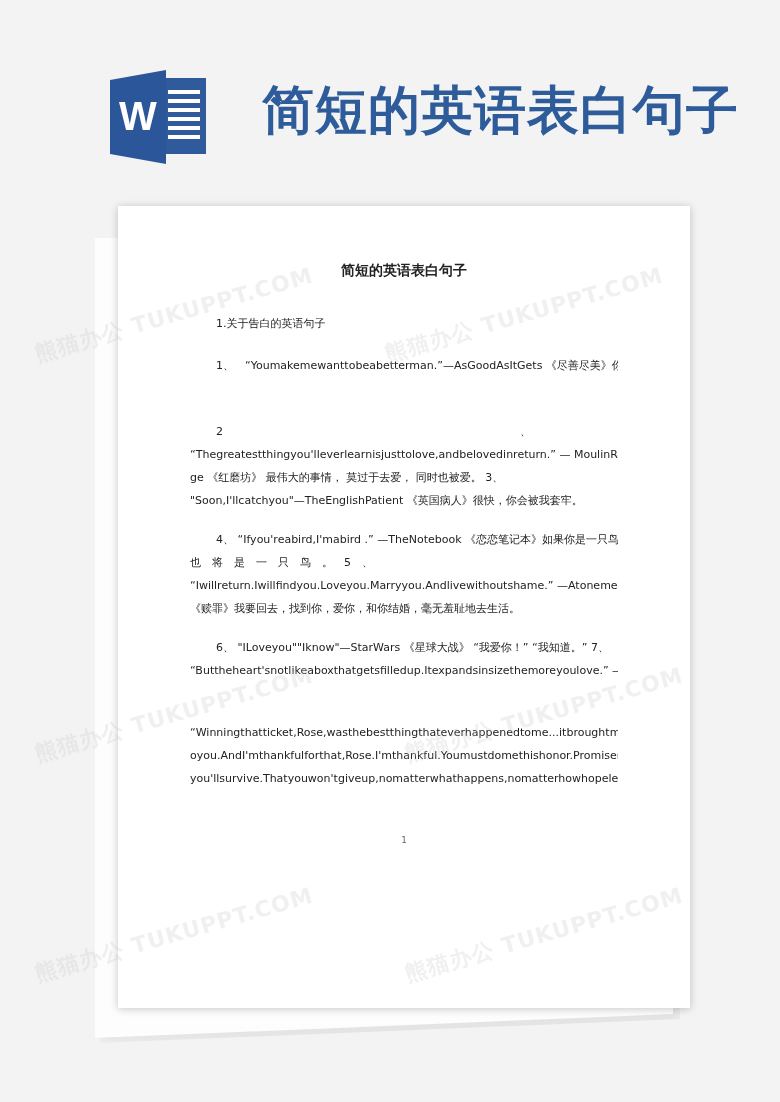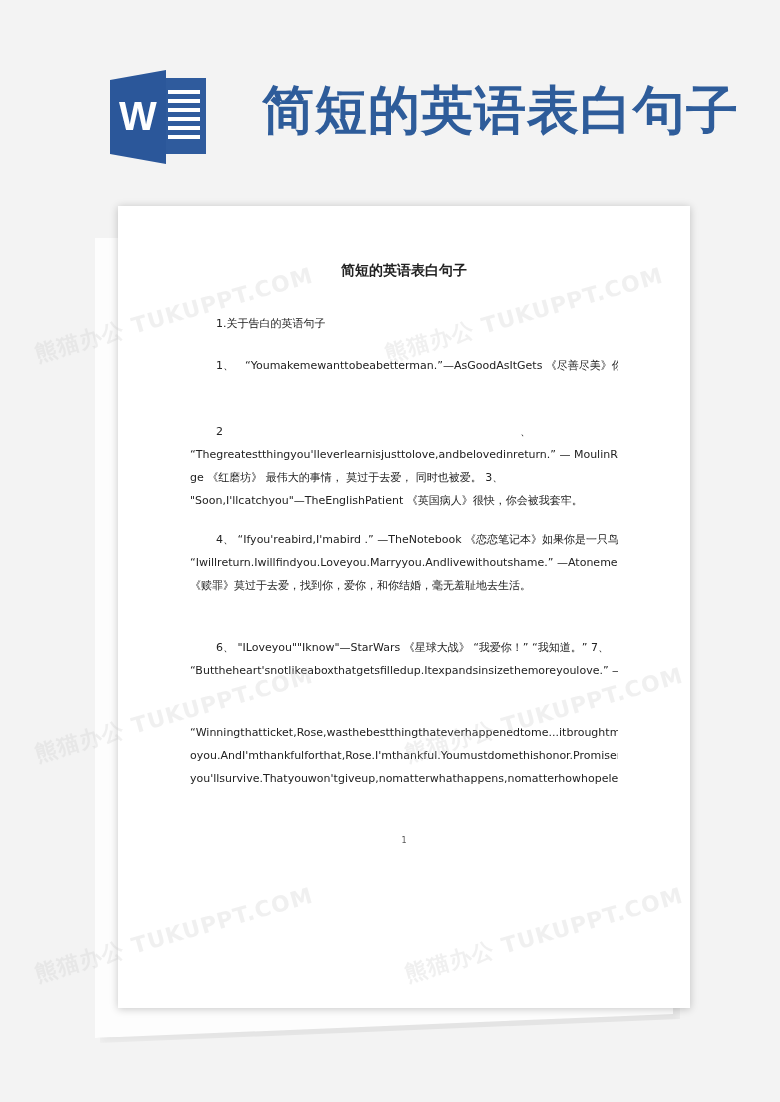--- a/index.html
+++ b/index.html
@@ -86,22 +86,23 @@
     <div class="line justify indent">
         <span>2　　　　　　　　　　　　　　　　　　　　　　　　　　　、</span>
       </div>
     <div class="line">“Thegreatestthingyou'lleverlearnisjusttolove,andbelovedinreturn.” — MoulinRou</div>
     <div class="line">ge 《红磨坊》 最伟大的事情， 莫过于去爱， 同时也被爱。 3、</div>
     <div class="line">"Soon,I'llcatchyou"—TheEnglishPatient 《英国病人》很快，你会被我套牢。</div>
   </div>
 
   <div class="para" style="top:322px;">
     <div class="line indent">4、 “Ifyou'reabird,I'mabird .” —TheNotebook 《恋恋笔记本》如果你是一只鸟，我</div>
+    <div class="line">也　将　是　一　只　鸟　。　5　、</div>
     <div class="line">“Iwillreturn.Iwillfindyou.Loveyou.Marryyou.Andlivewithoutshame.” —Atonement</div>
-    <div class="line">《赎罪》莫过于去爱，找到你，爱你，和你结婚，毫无羞耻地去生活。</div>
+    <div class="line">《赎罪》我要回去，找到你，爱你，和你结婚，毫无羞耻地去生活。</div>
   </div>
 
   <div class="para" style="top:430px;">
     <div class="line indent">6、 "ILoveyou""Iknow"—StarWars 《星球大战》 “我爱你！” “我知道。” 7、</div>
     <div class="line">“Buttheheart'snotlikeaboxthatgetsfilledup.Itexpandsinsizethemoreyoulove.” — H</div>
   </div>
 
   <div class="para" style="top:515px;">
     <div class="line">“Winningthatticket,Rose,wasthebestthingthateverhappenedtome...itbroughtmet</div>
     <div class="line">oyou.AndI'mthankfulforthat,Rose.I'mthankful.Youmustdomethishonor.Promiseme</div>

